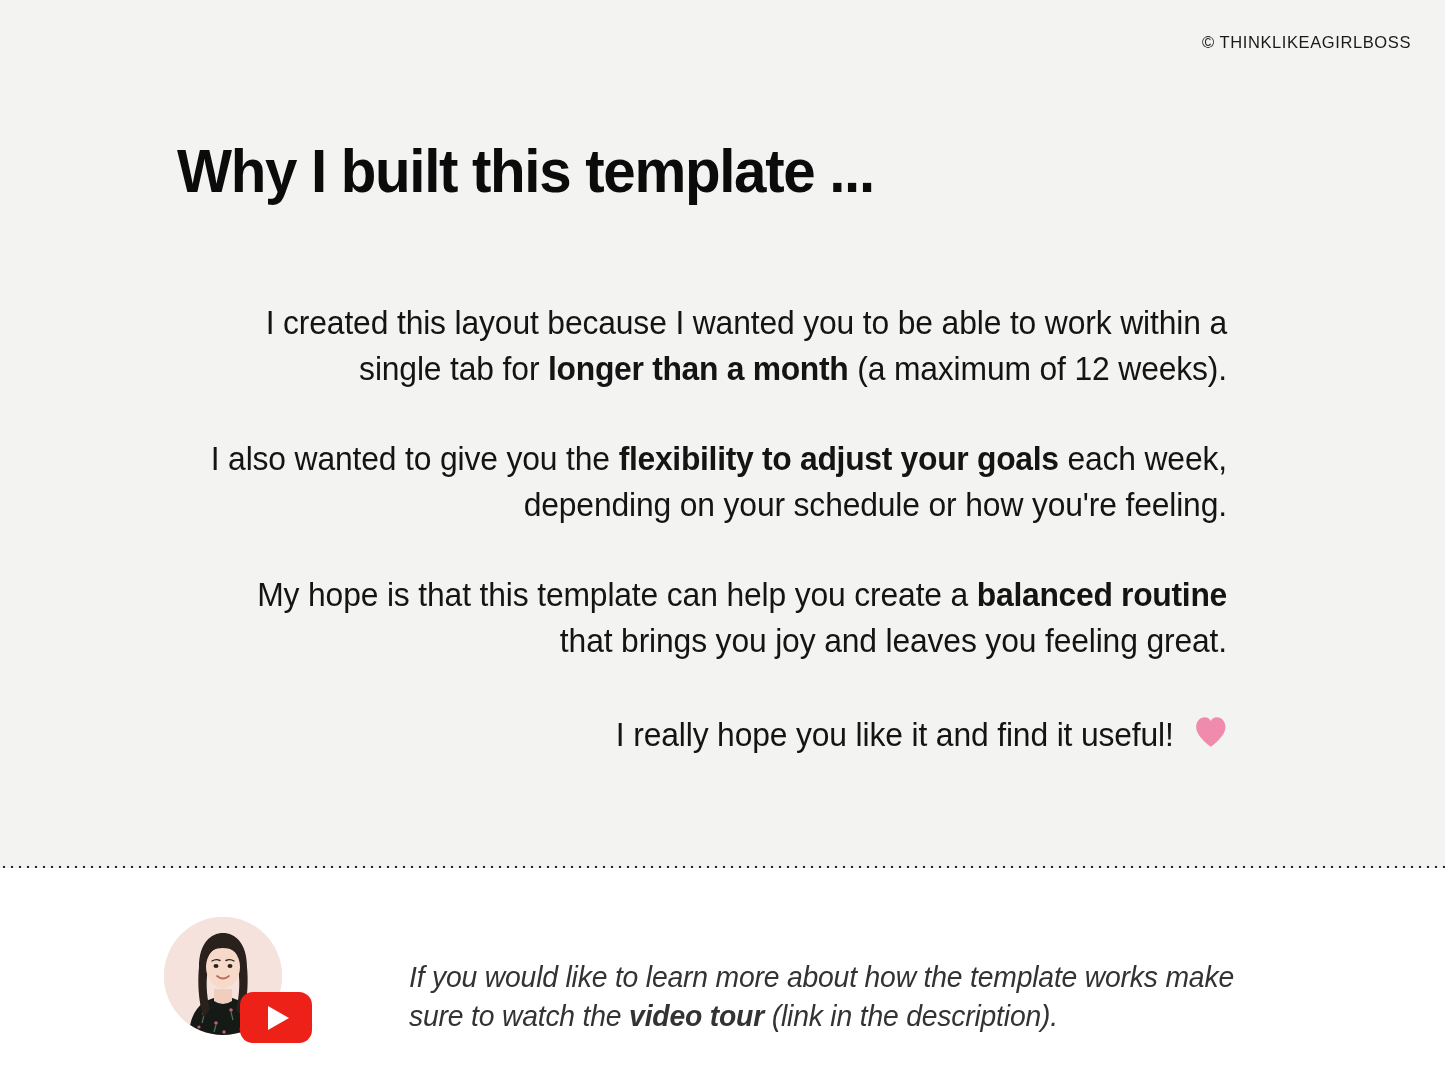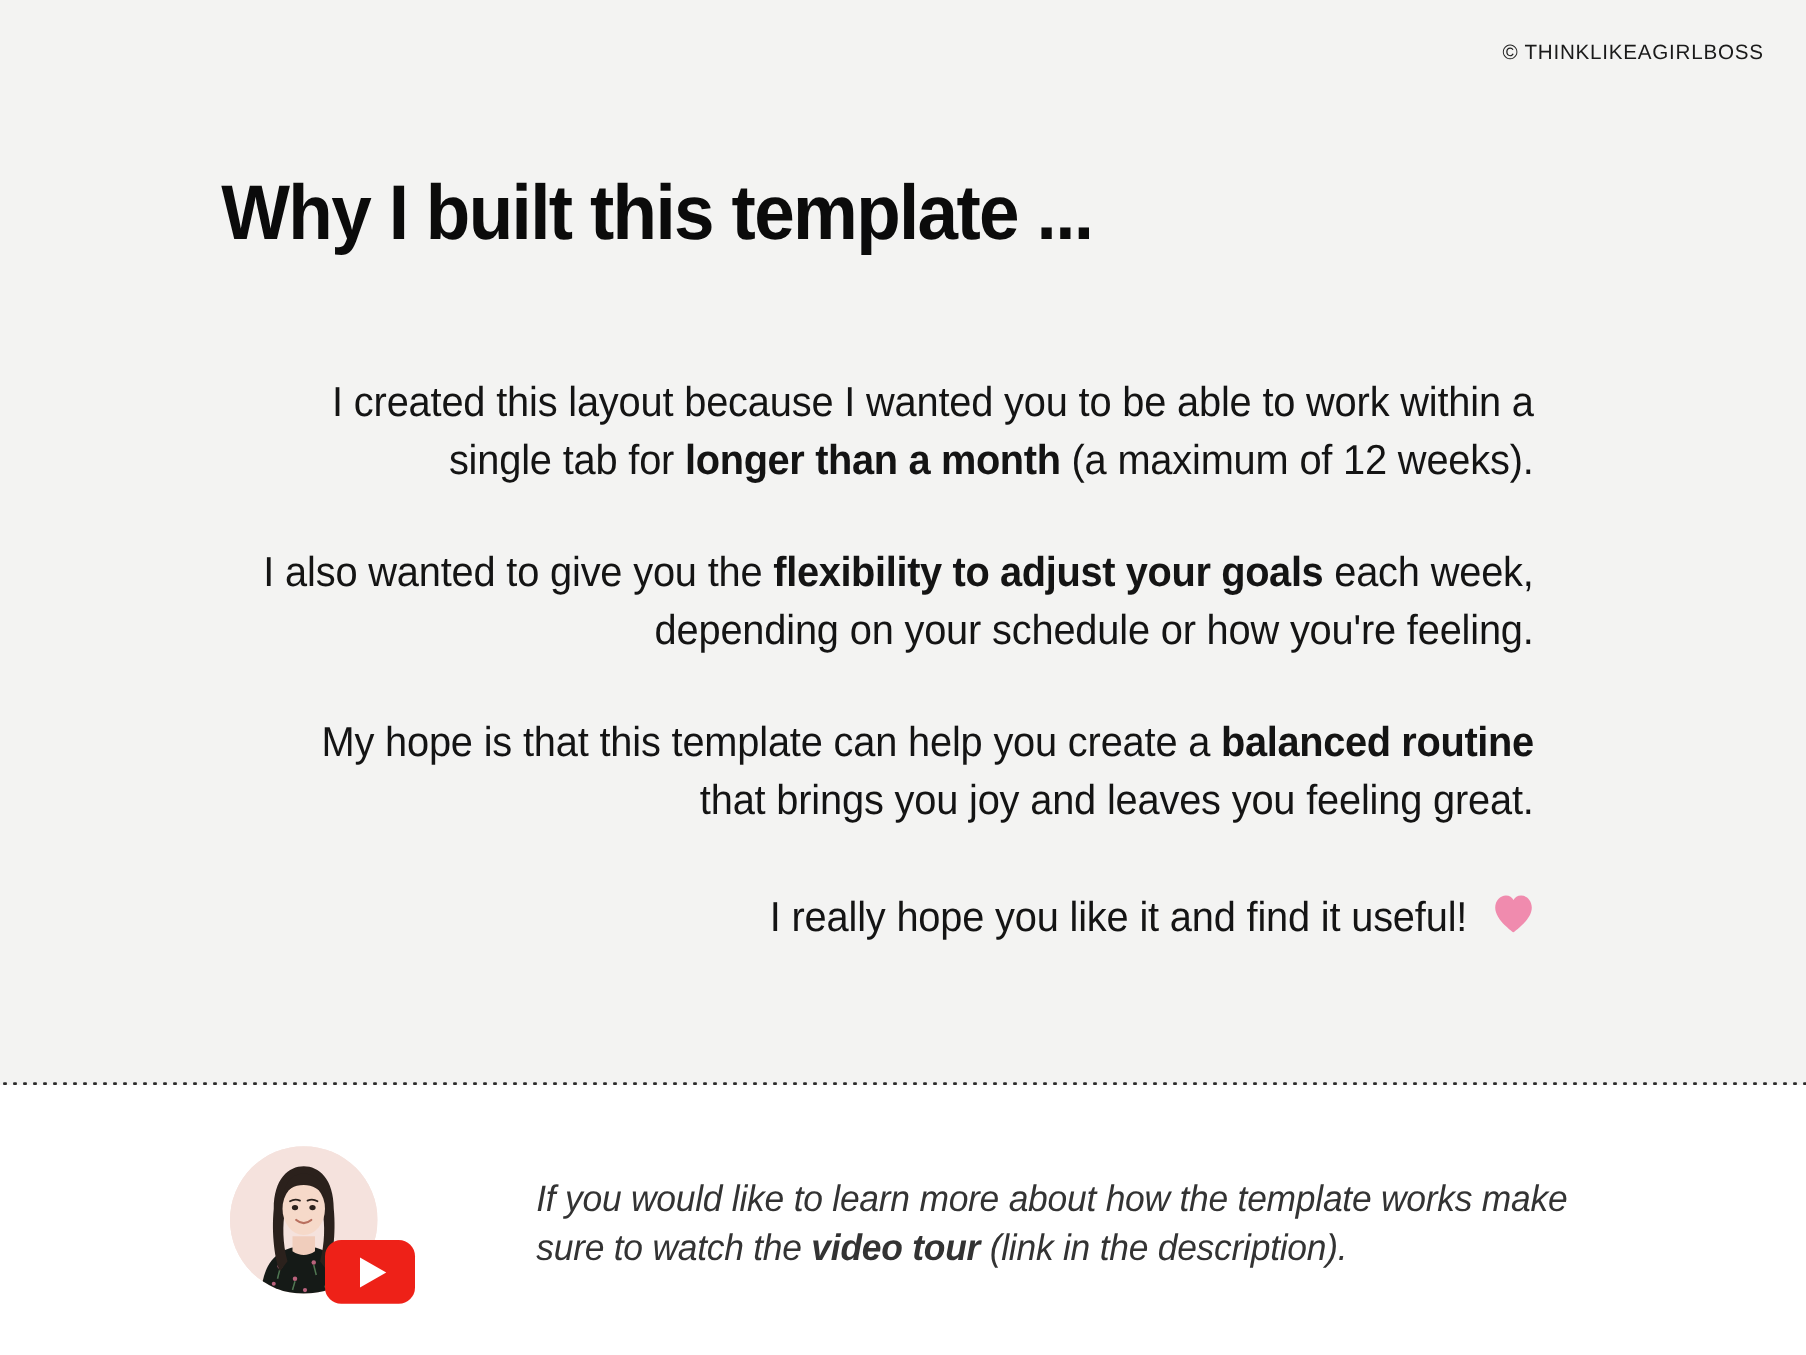--- a/index.html
+++ b/index.html
@@ -116,24 +116,24 @@
   
   .bottom-panel {
     position: relative;
     width: 100%;
     flex: 1 1 auto;
     background: #ffffff;
   }
 
   .footer-row {
     position: absolute;
-    left: 184px;
+    left: 164px;
     top: 49px;
     display: flex;
-    align-items: center;
+    align-items: flex-end;
   }
 
   .avatar-wrap {
     position: relative;
     width: 118px;
     height: 118px;
     flex: 0 0 auto;
   }
 
   .avatar {

